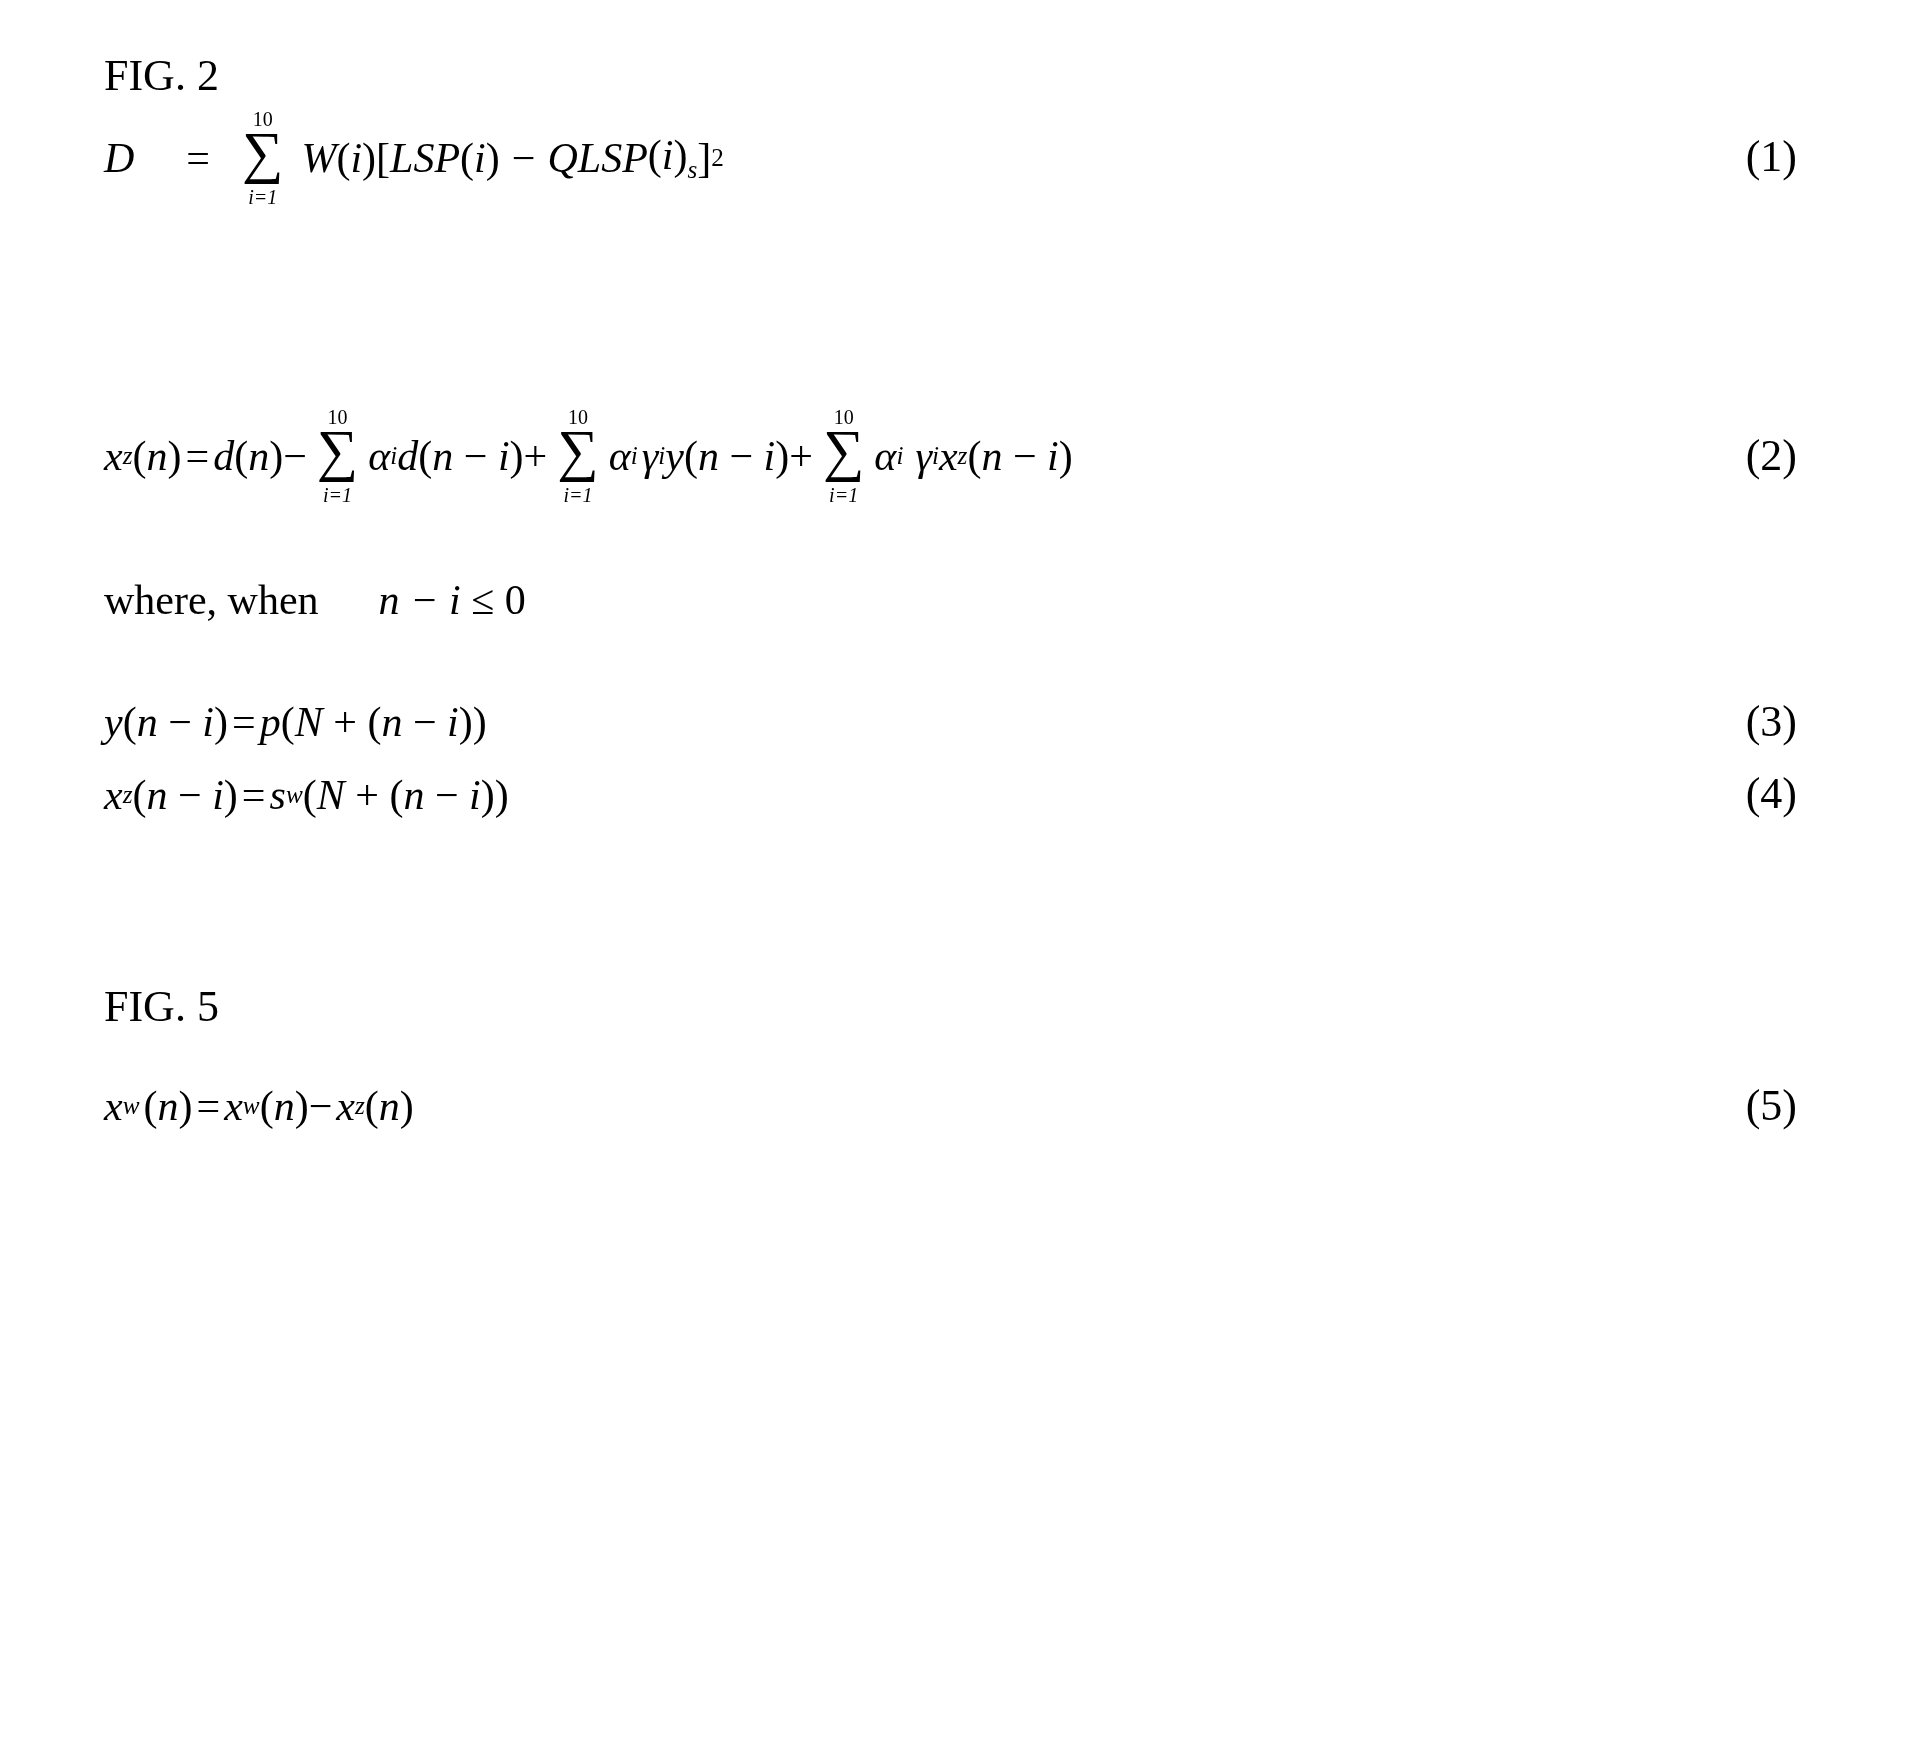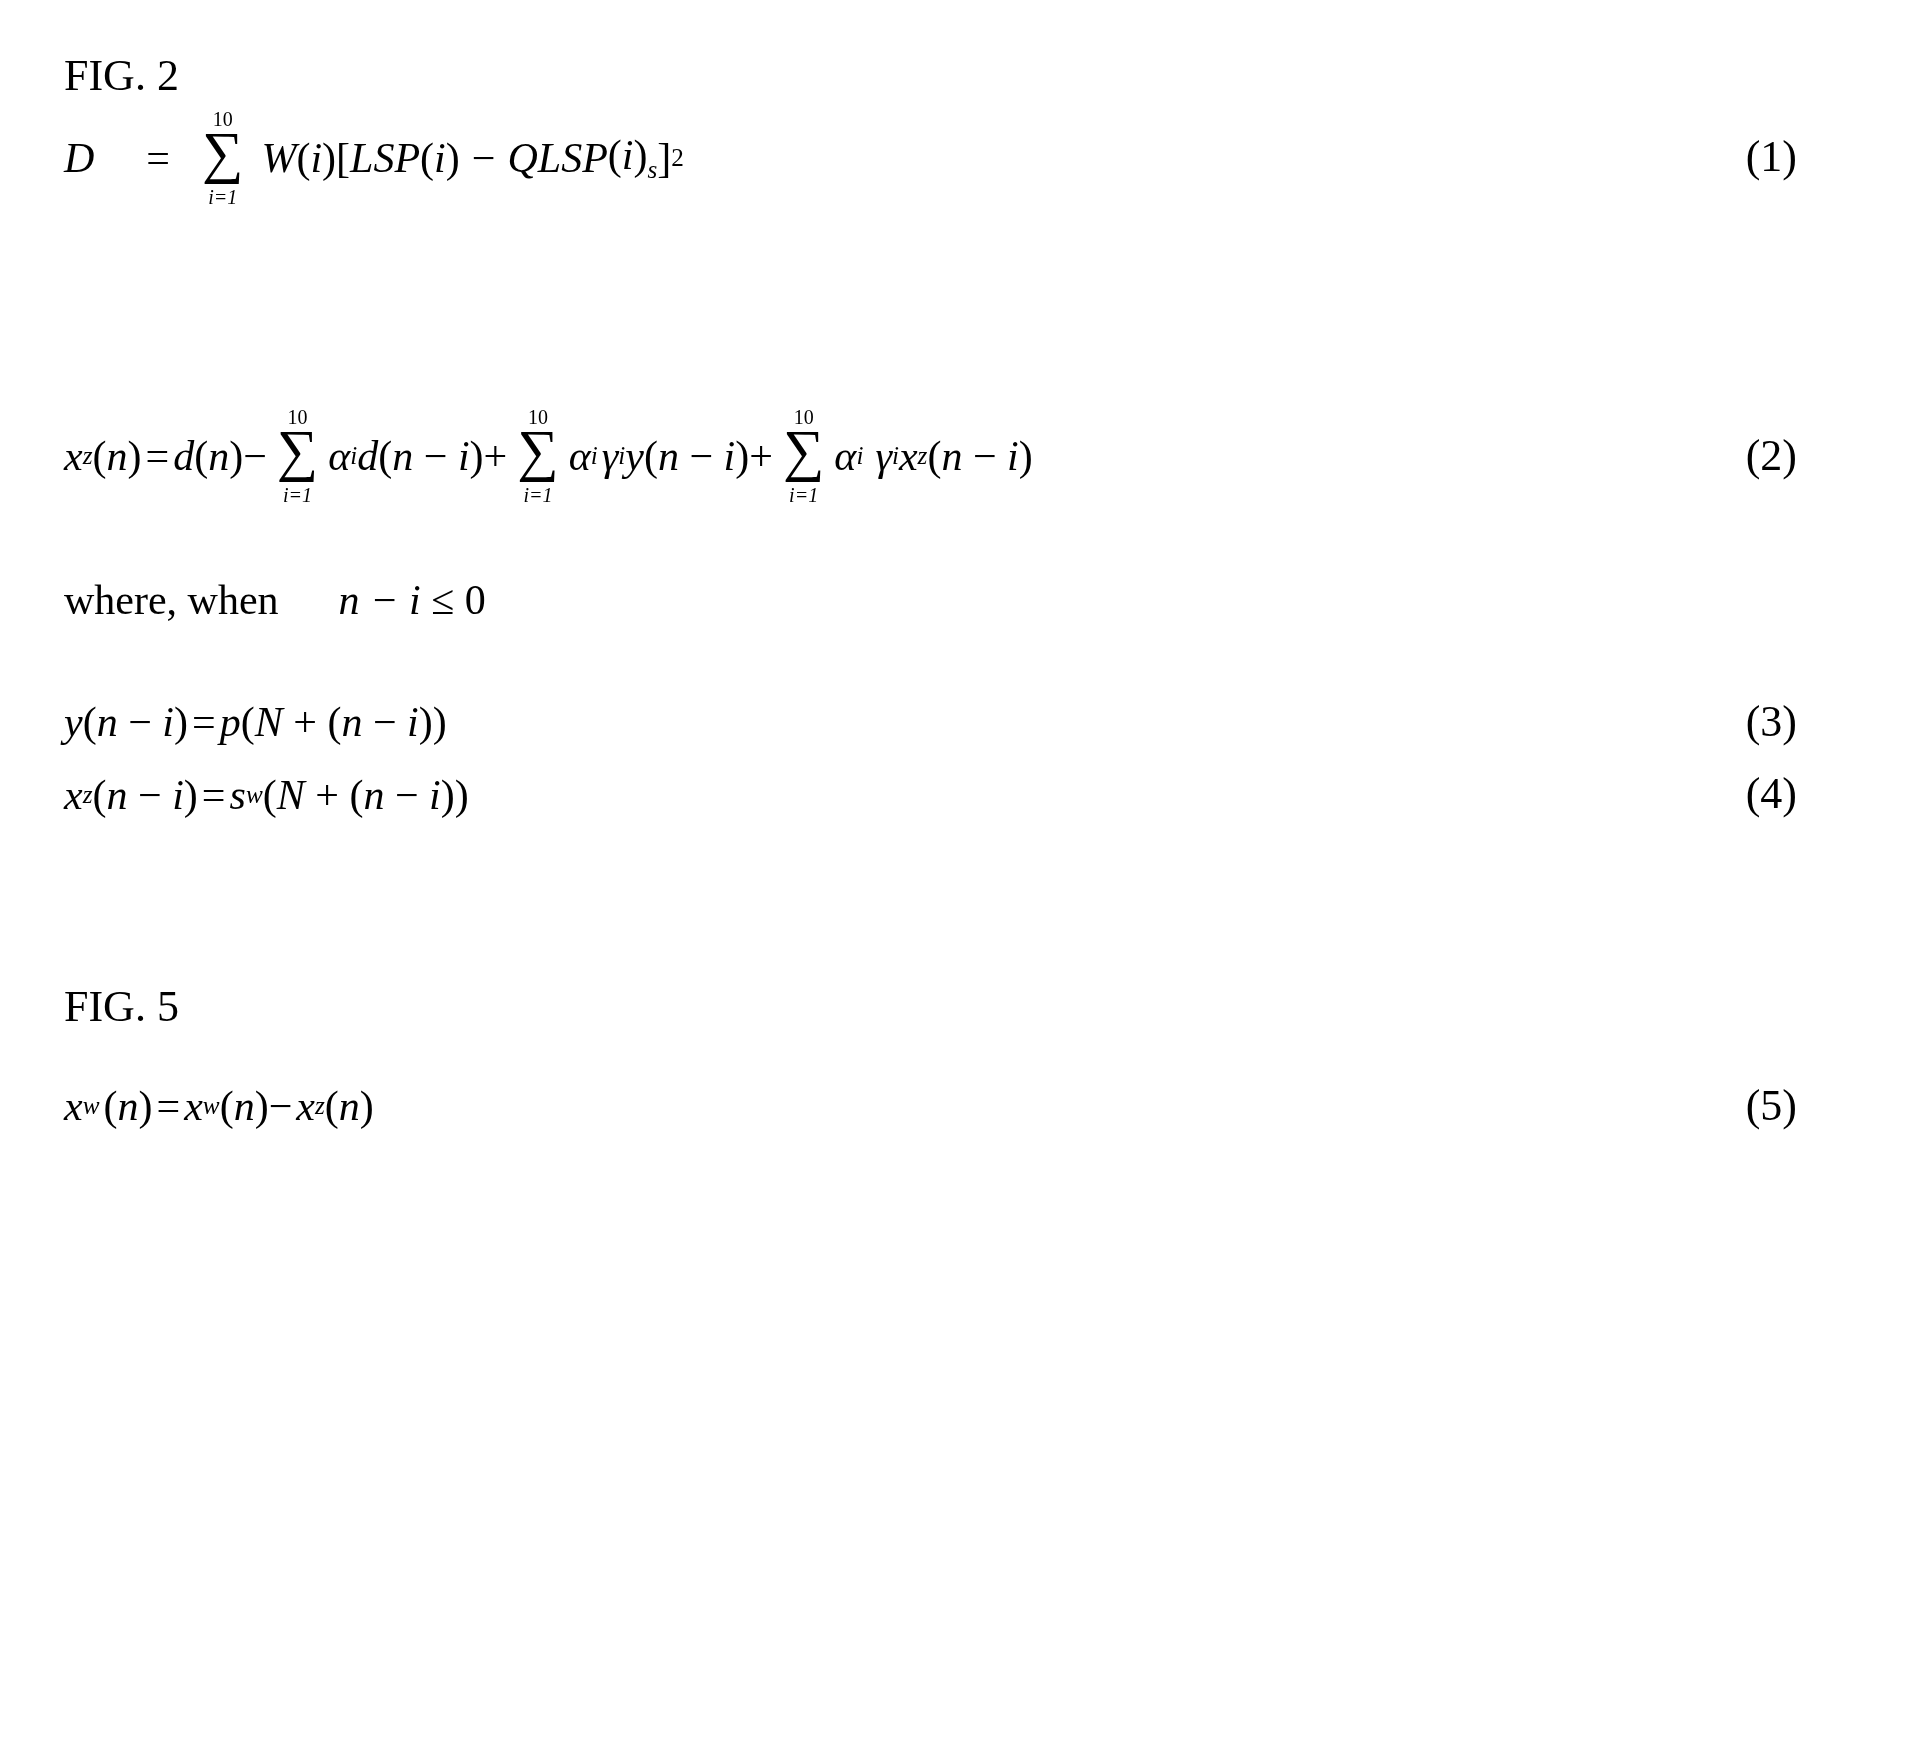--- a/index.html
+++ b/index.html
@@ -6,21 +6,21 @@
     margin: 0;
     padding: 0;
     background: #ffffff;
     color: #000000;
     font-family: "Times New Roman", Times, serif;
   }
   .page {
     box-sizing: border-box;
     width: 1907px;
     min-height: 1746px;
-    padding: 50px 110px 50px 64px;
+    padding: 50px 110px 50px 104px;
     font-size: 42px;
     line-height: 1.2;
   }
   .fig-label {
     font-family: "Times New Roman", Times, serif;
     font-size: 44px;
     font-weight: 400;
     margin-bottom: 6px;
   }
   .eq-row {

